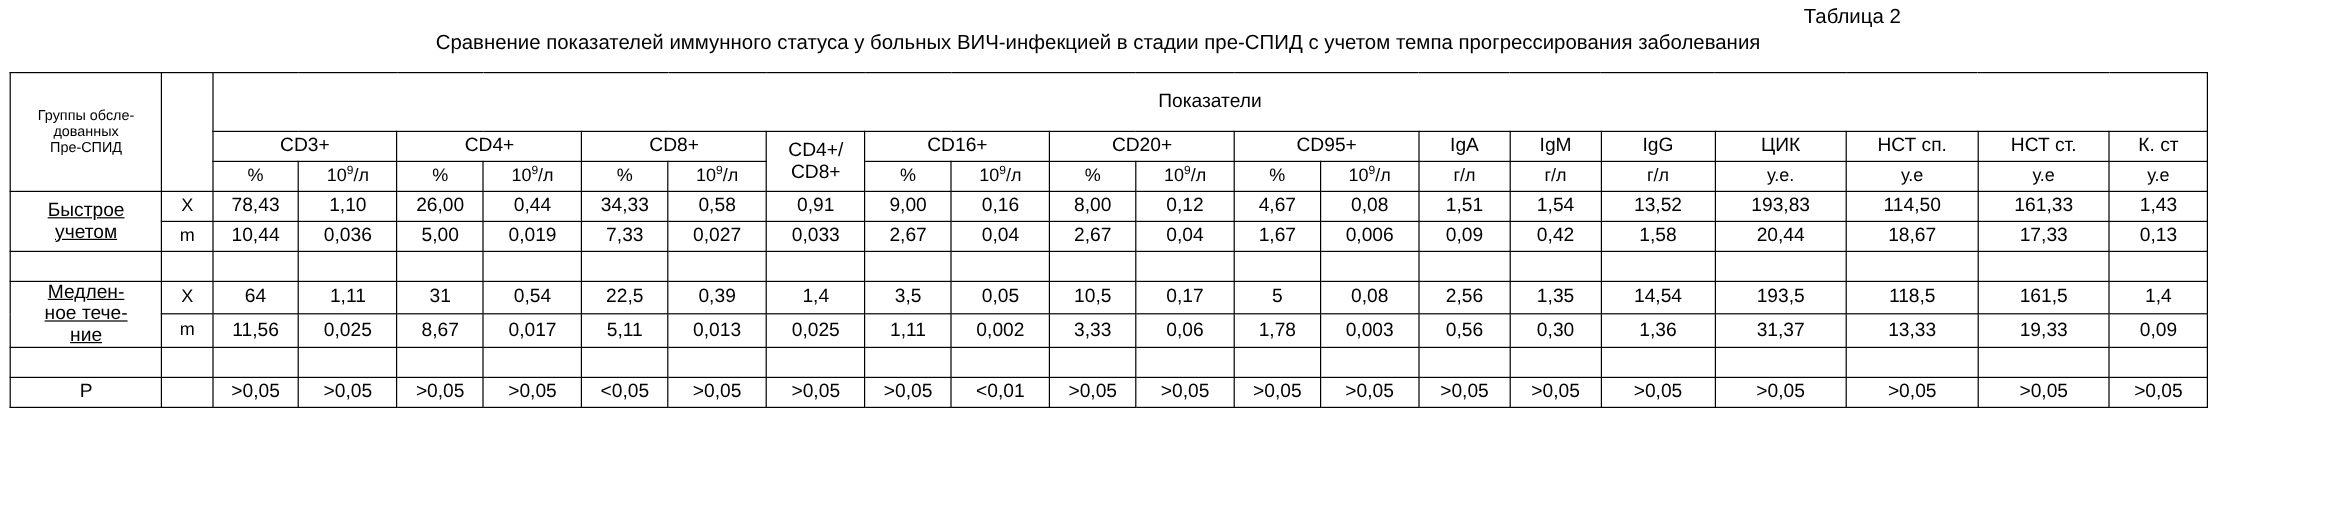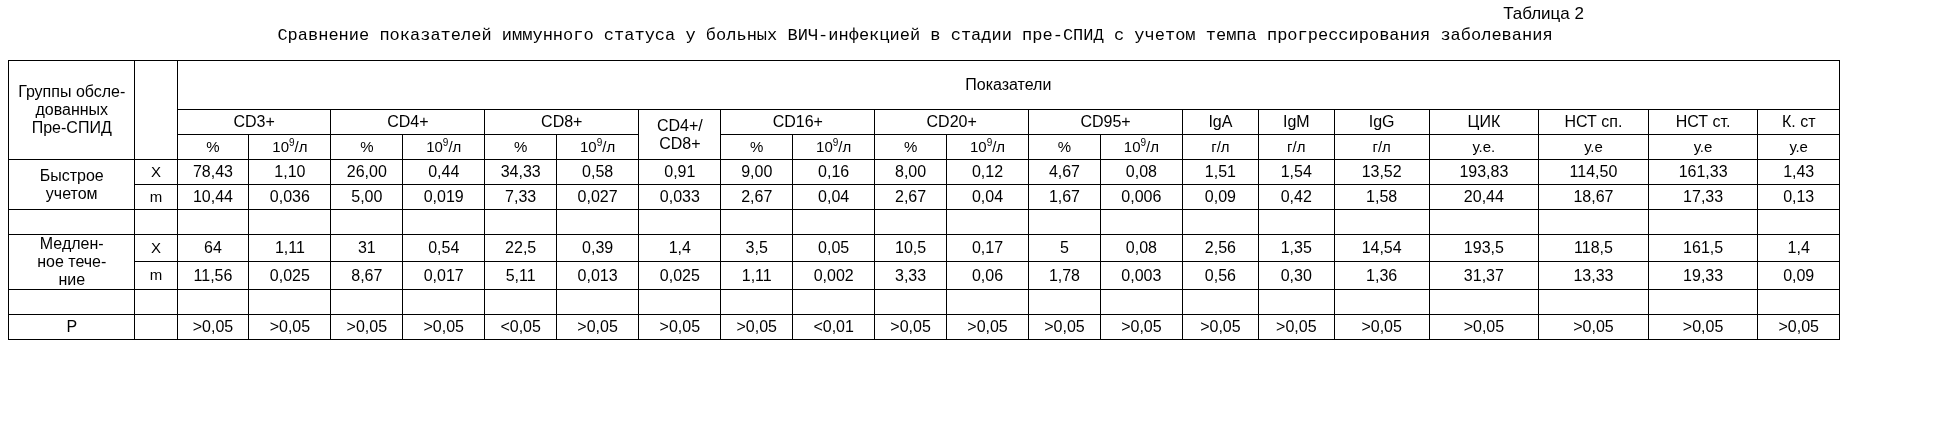--- a/index.html
+++ b/index.html
@@ -28,21 +28,20 @@
     white-space: nowrap;
   }
   .caption {
     position: absolute;
     left: 0;
     top: 26px;
     width: 1830px;
     text-align: center;
     font-size: 17px;
     white-space: nowrap;
-    font-family: Liberation Mono, monospace;
   }
   .table-wrap {
     position: absolute;
     left: 8px;
     top: 60px;
     width: 1832px;
   }
   table.main {
     border-collapse: collapse;
     table-layout: fixed;
@@ -56,26 +55,27 @@
     vertical-align: middle;
     font-weight: normal;
     line-height: 1.12;
     height: 24px;
     overflow: hidden;
     white-space: nowrap;
   }
   td.grp {
     text-align: left;
     padding-left: 5px;
+    text-decoration: underline;
   }
   td.grp-center {
     text-align: center;
   }
   .hdr-grp {
-    font-size: 16px;
+    font-size: 12px;
   }
   .spacer-row td {
     height: 18px;
   }
   .stat {
     font-size: 15px;
   }
   sup {
     font-size: 10px;
     vertical-align: super;

